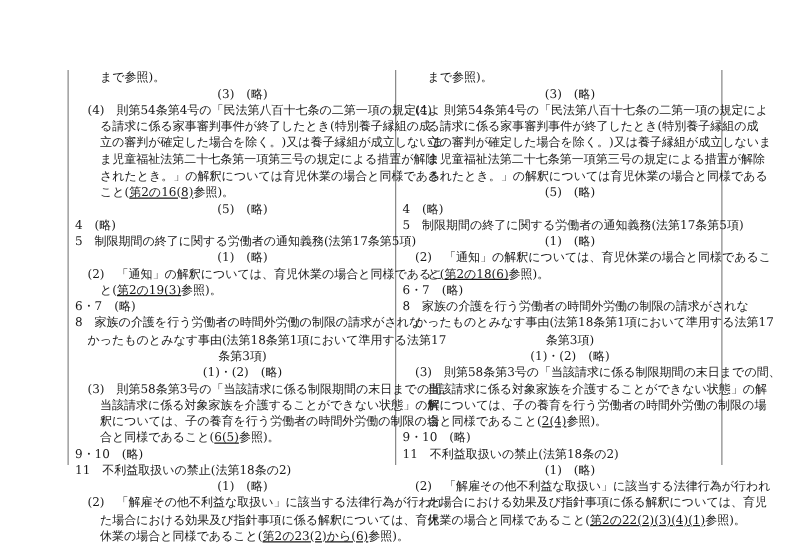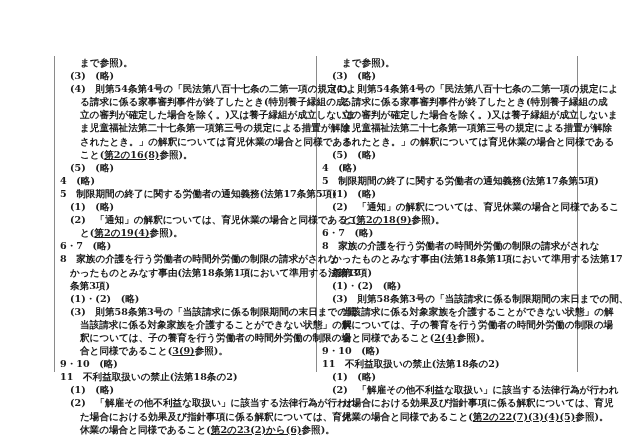--- a/index.html
+++ b/index.html
@@ -1,25 +1,25 @@
 <!DOCTYPE html>
 <html><head>
 <meta charset="utf-8">
 <style>
   html, body { margin: 0; padding: 0; background: #ffffff; }
   body { width: 630px; height: 441px; position: relative; overflow: hidden;
          font-family: "DejaVu Serif", "Liberation Serif", serif; color: #1a1a1a; }
-  .page { position: absolute; left: 0; top: 0; width: 630px; height: 441px; font-weight: bold; }
+  .page { position: absolute; left: 0; top: 0; width: 630px; height: 441px; }
   .vline { position: absolute; top: 56px; height: 316px; width: 1px; background: #8a8a8a; }
   .col { position: absolute; top: 56px; width: 258px; font-size: 9.6px; line-height: 13.1px; }
   .col-left { left: 60px; }
   .col-right { left: 322px; }
   .ln { white-space: nowrap; display: block; height: 13.1px; }
   .i0 { padding-left: 0; }
-  .i1 { padding-left: 10px; }
+  .i1 { padding-left: 10px; text-align: center; }
   .i2 { padding-left: 20px; }
   .u { text-decoration: underline; text-underline-offset: 1px; }
 </style>
 </head>
 <body>
 
 <div class="page">
   <div class="vline" style="left:54px"></div>
   <div class="vline" style="left:316px"></div>
   <div class="vline" style="left:577px"></div>
@@ -31,60 +31,60 @@
       <span class="ln i2">る請求に係る家事審判事件が終了したとき(特別養子縁組の成</span>
       <span class="ln i2">立の審判が確定した場合を除く。)又は養子縁組が成立しないま</span>
       <span class="ln i2">ま児童福祉法第二十七条第一項第三号の規定による措置が解除</span>
       <span class="ln i2">されたとき。」の解釈については育児休業の場合と同様である</span>
       <span class="ln i2"><span>こと(</span><span class="u">第2の16(8)</span><span>参照)。</span></span>
       <span class="ln i1">(5)　(略)</span>
       <span class="ln i0">4　(略)</span>
       <span class="ln i0">5　制限期間の終了に関する労働者の通知義務(法第17条第5項)</span>
       <span class="ln i1">(1)　(略)</span>
       <span class="ln i1">(2)　「通知」の解釈については、育児休業の場合と同様であるこ</span>
-      <span class="ln i2"><span>と(</span><span class="u">第2の19(4)</span><span>参照)。</span></span>
+      <span class="ln i2"><span>と(</span><span class="u">第2の19(3)</span><span>参照)。</span></span>
       <span class="ln i0">6・7　(略)</span>
       <span class="ln i0">8　家族の介護を行う労働者の時間外労働の制限の請求がされな</span>
       <span class="ln i1">かったものとみなす事由(法第18条第1項において準用する法第17</span>
       <span class="ln i1">条第3項)</span>
       <span class="ln i1">(1)・(2)　(略)</span>
       <span class="ln i1">(3)　則第58条第3号の「当該請求に係る制限期間の末日までの間、</span>
       <span class="ln i2">当該請求に係る対象家族を介護することができない状態」の解</span>
       <span class="ln i2">釈については、子の養育を行う労働者の時間外労働の制限の場</span>
-      <span class="ln i2"><span>合と同様であること(</span><span class="u">3(9)</span><span>参照)。</span></span>
+      <span class="ln i2"><span>合と同様であること(</span><span class="u">6(5)</span><span>参照)。</span></span>
       <span class="ln i0">9・10　(略)</span>
       <span class="ln i0">11　不利益取扱いの禁止(法第18条の2)</span>
       <span class="ln i1">(1)　(略)</span>
       <span class="ln i1">(2)　「解雇その他不利益な取扱い」に該当する法律行為が行われ</span>
       <span class="ln i2">た場合における効果及び指針事項に係る解釈については、育児</span>
       <span class="ln i2"><span>休業の場合と同様であること(</span><span class="u">第2の23(2)から(6)</span><span>参照)。</span></span>
     </div>
   <div class="col col-right" id="col-right">
       <span class="ln i2">まで参照)。</span>
       <span class="ln i1">(3)　(略)</span>
       <span class="ln i1">(4)　則第54条第4号の「民法第八百十七条の二第一項の規定によ</span>
       <span class="ln i2">る請求に係る家事審判事件が終了したとき(特別養子縁組の成</span>
       <span class="ln i2">立の審判が確定した場合を除く。)又は養子縁組が成立しないま</span>
       <span class="ln i2">ま児童福祉法第二十七条第一項第三号の規定による措置が解除</span>
       <span class="ln i2">されたとき。」の解釈については育児休業の場合と同様である</span>
       <span class="ln i1">(5)　(略)</span>
       <span class="ln i0">4　(略)</span>
       <span class="ln i0">5　制限期間の終了に関する労働者の通知義務(法第17条第5項)</span>
       <span class="ln i1">(1)　(略)</span>
       <span class="ln i1">(2)　「通知」の解釈については、育児休業の場合と同様であるこ</span>
-      <span class="ln i2"><span>と(</span><span class="u">第2の18(9)</span><span>参照)。</span></span>
+      <span class="ln i2"><span>と(</span><span class="u">第2の18(6)</span><span>参照)。</span></span>
       <span class="ln i0">6・7　(略)</span>
       <span class="ln i0">8　家族の介護を行う労働者の時間外労働の制限の請求がされな</span>
       <span class="ln i1">かったものとみなす事由(法第18条第1項において準用する法第17</span>
       <span class="ln i1">条第3項)</span>
       <span class="ln i1">(1)・(2)　(略)</span>
       <span class="ln i1">(3)　則第58条第3号の「当該請求に係る制限期間の末日までの間、</span>
       <span class="ln i2">当該請求に係る対象家族を介護することができない状態」の解</span>
       <span class="ln i2">釈については、子の養育を行う労働者の時間外労働の制限の場</span>
       <span class="ln i2"><span>合と同様であること(</span><span class="u">2(4)</span><span>参照)。</span></span>
       <span class="ln i0">9・10　(略)</span>
       <span class="ln i0">11　不利益取扱いの禁止(法第18条の2)</span>
       <span class="ln i1">(1)　(略)</span>
       <span class="ln i1">(2)　「解雇その他不利益な取扱い」に該当する法律行為が行われ</span>
       <span class="ln i2">た場合における効果及び指針事項に係る解釈については、育児</span>
-      <span class="ln i2"><span>休業の場合と同様であること(</span><span class="u">第2の22(7)(3)(4)(5)</span><span>参照)。</span></span>
+      <span class="ln i2"><span>休業の場合と同様であること(</span><span class="u">第2の22(2)(3)(4)(1)</span><span>参照)。</span></span>
     </div>
 </div>
 
 </body></html>

